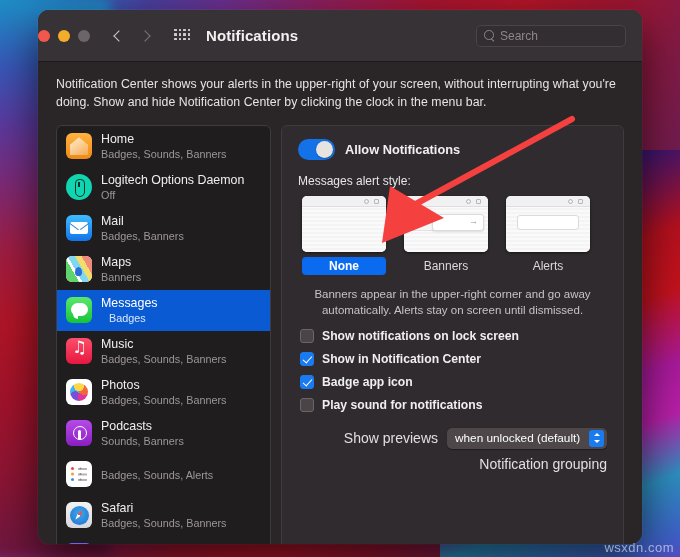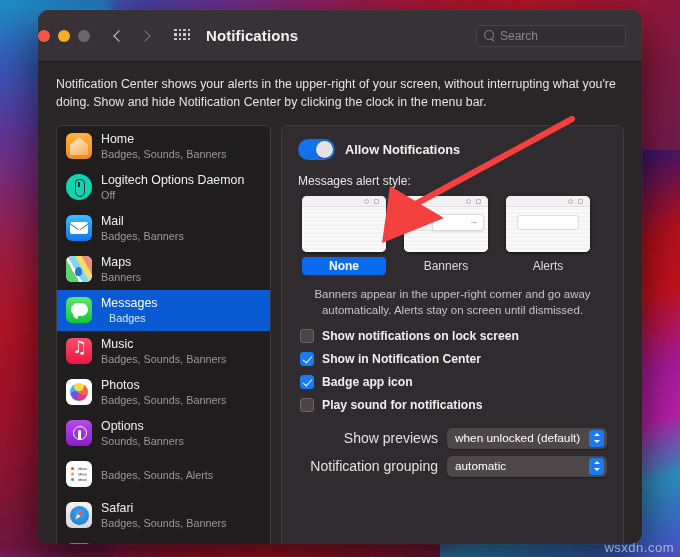--- a/index.html
+++ b/index.html
@@ -396,21 +396,21 @@
               <div class="app-row">
                 <div class="app-icon ic-photos"></div>
                 <div class="app-text">
                   <div class="app-name">Photos</div>
                   <div class="app-sub">Badges, Sounds, Banners</div>
                 </div>
               </div>
               <div class="app-row">
                 <div class="app-icon ic-pod"></div>
                 <div class="app-text">
-                  <div class="app-name">Options</div>
+                  <div class="app-name">Podcasts</div>
                   <div class="app-sub">Sounds, Banners</div>
                 </div>
               </div>
               <div class="app-row">
                 <div class="app-icon ic-rem"></div>
                 <div class="app-text">
                   <div class="app-sub">Badges, Sounds, Alerts</div>
                 </div>
               </div>
               <div class="app-row">
@@ -498,24 +498,20 @@
           <div id="popup-list">
               <div class="popup-row">
                 <span class="popup-label">Show previews</span>
                 <div class="popup">
                   <span class="popup-value">when unlocked (default)</span>
                   <span class="stepper"></span>
                 </div>
               </div>
               <div class="popup-row">
                 <span class="popup-label">Notification grouping</span>
-                <div class="popup">
-                  <span class="popup-value">automatic</span>
-                  <span class="stepper"></span>
-                </div>
               </div>
             </div>
 
         </div>
       </div>
     </div>
 
   </div>
 
   <svg id="red-arrow" viewBox="0 0 680 557">

